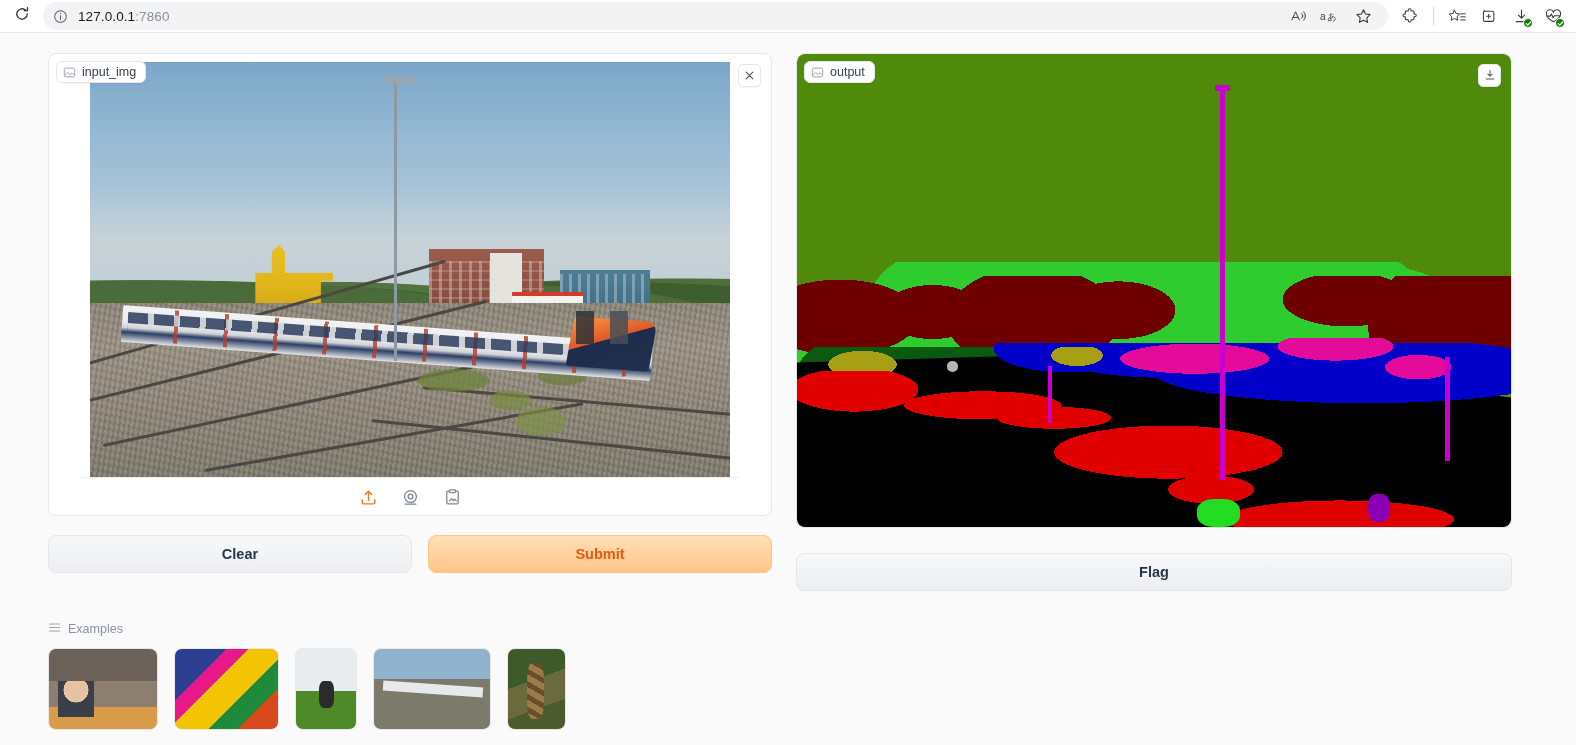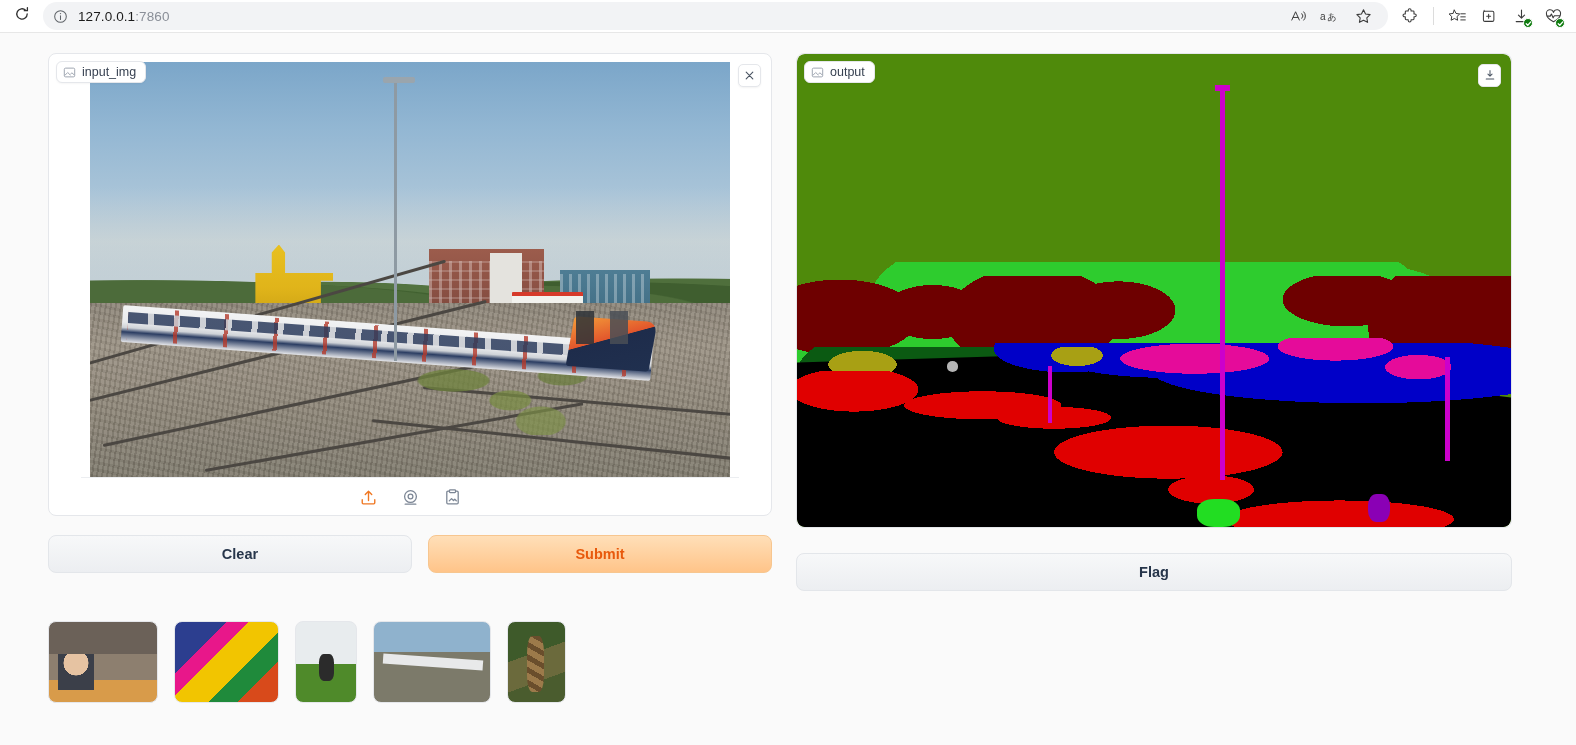--- a/index.html
+++ b/index.html
@@ -549,20 +549,28 @@
           <div class="seg-purple-sm"></div>
           <div class="seg-gray-sm"></div>
         </div>
       </div>
 
       <div class="btn btn-flag">Flag</div>
     </div>
   </div>
 
   <div class="examples">
+    <div class="ex-head">
+      <span>
+        <svg width="13" height="13" viewBox="0 0 14 14" fill="none" stroke="#9aa4b4" stroke-width="1.2" stroke-linecap="round">
+          <path d="M1.6 3.2h10.8M1.6 7h10.8M1.6 10.8h10.8"></path>
+        </svg>
+      </span>
+      <span>Examples</span>
+    </div>
 
     <div class="ex-row">
       <div class="ex-thumb t-people" style="width:110px;height:82px;"></div>
       <div class="ex-thumb t-bento" style="width:105px;height:82px;"></div>
       <div class="ex-thumb t-horse" style="width:62px;height:82px;"></div>
       <div class="ex-thumb t-train" style="width:118px;height:82px;"></div>
       <div class="ex-thumb t-giraffe" style="width:59px;height:82px;"></div>
     </div>
   </div>
 

